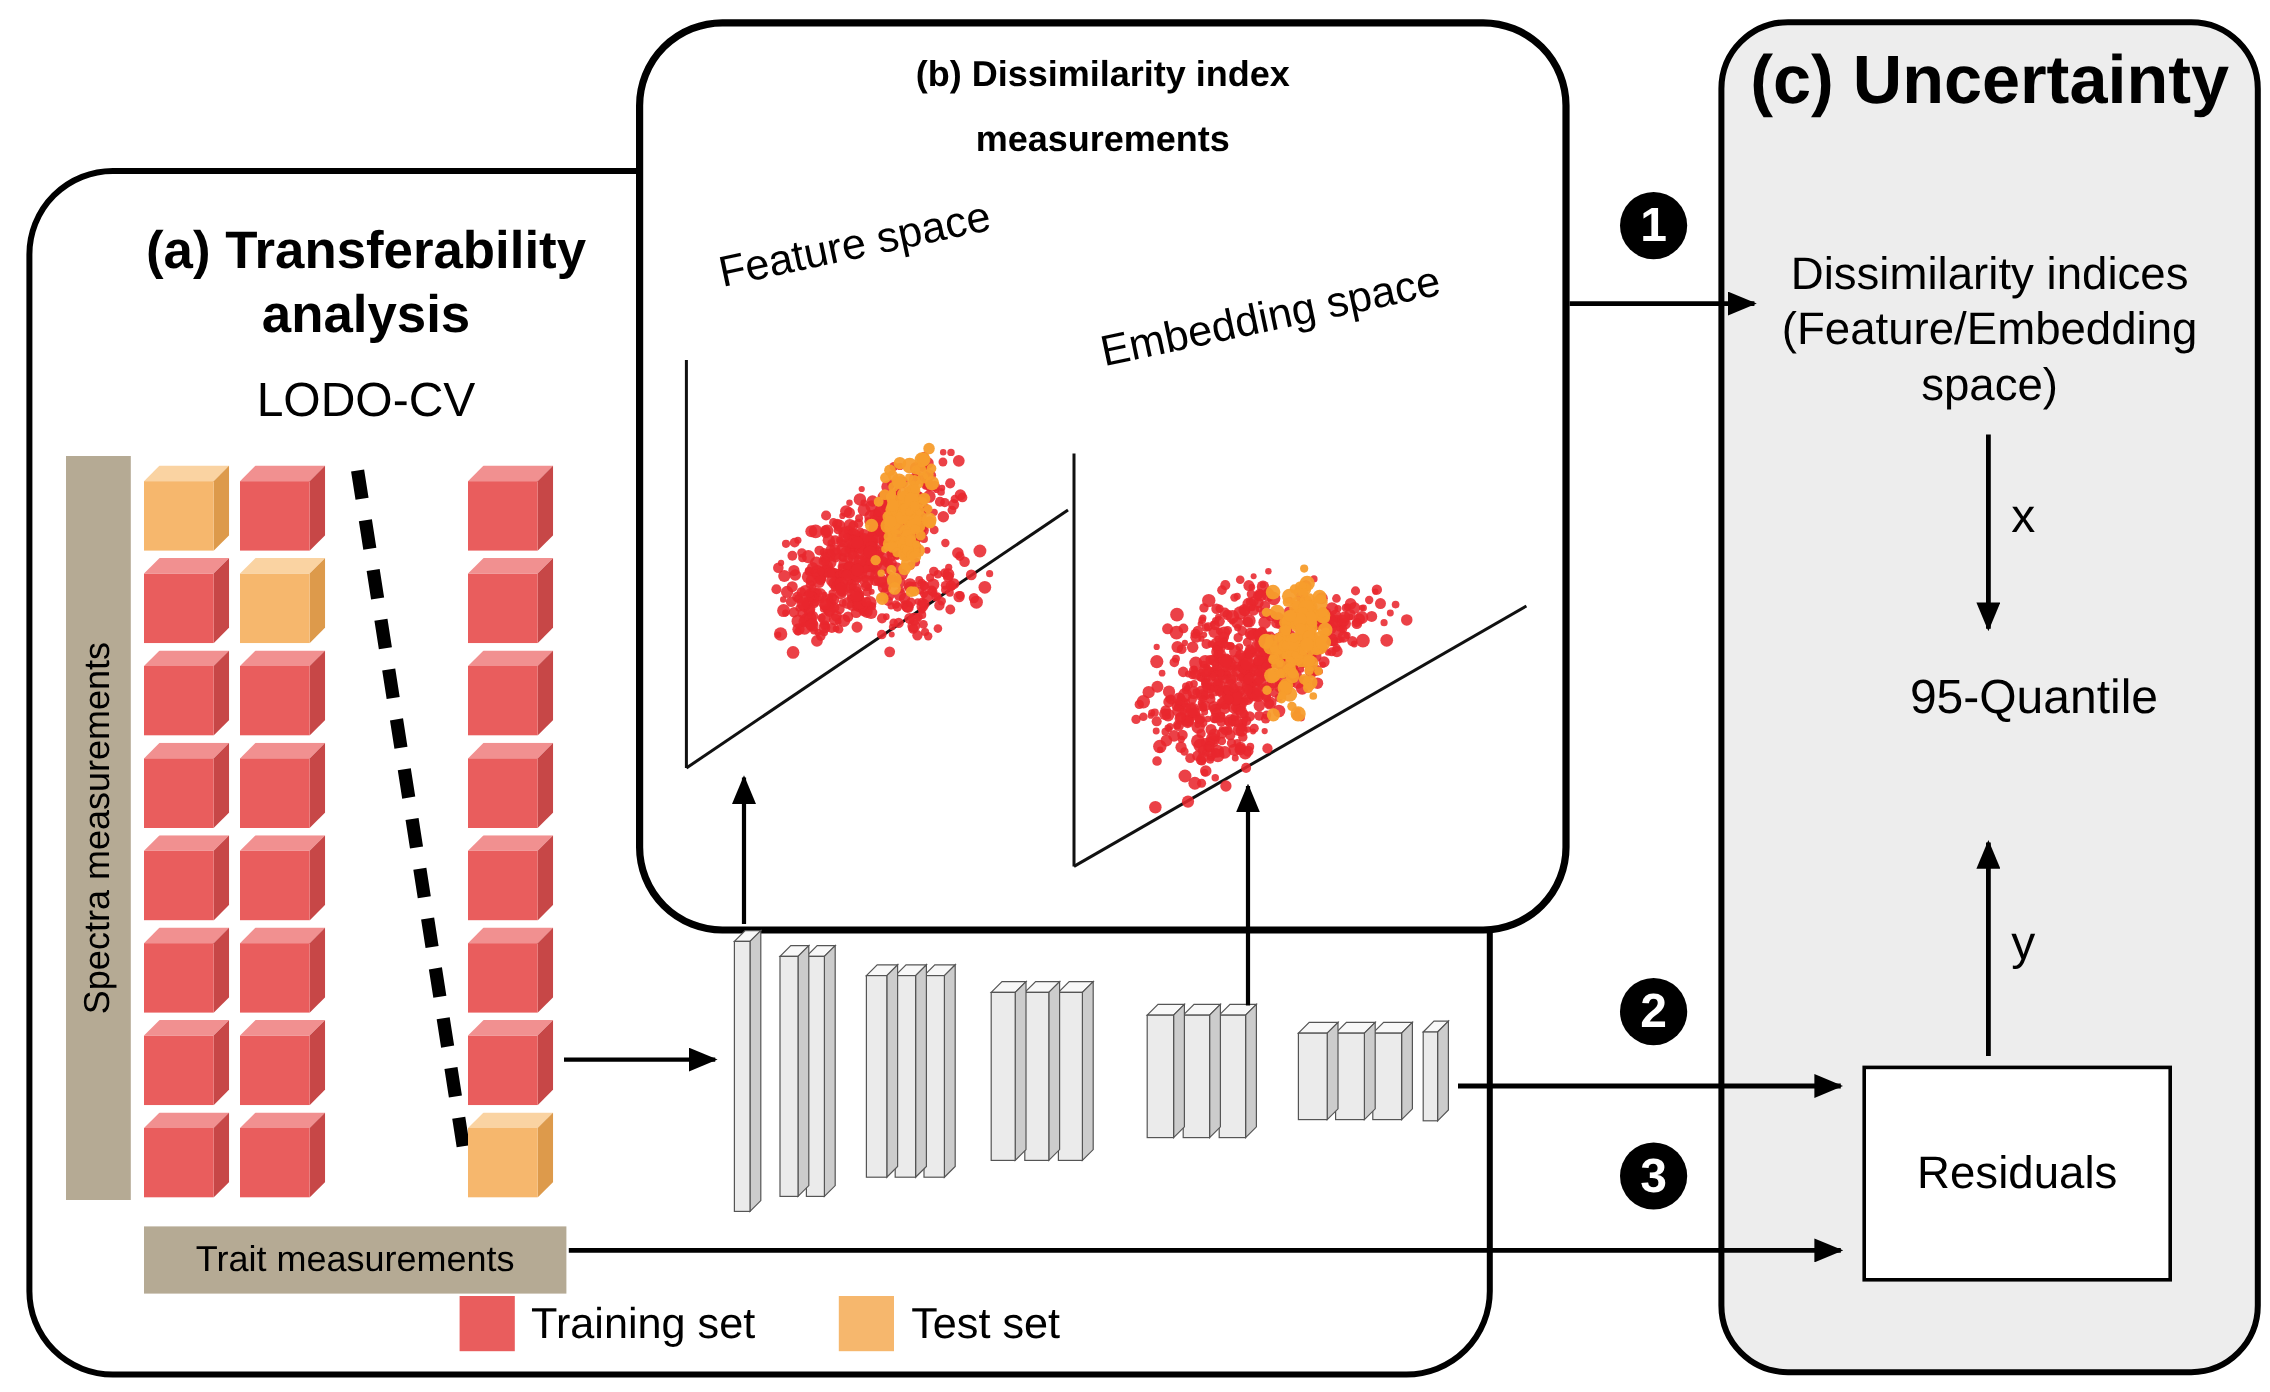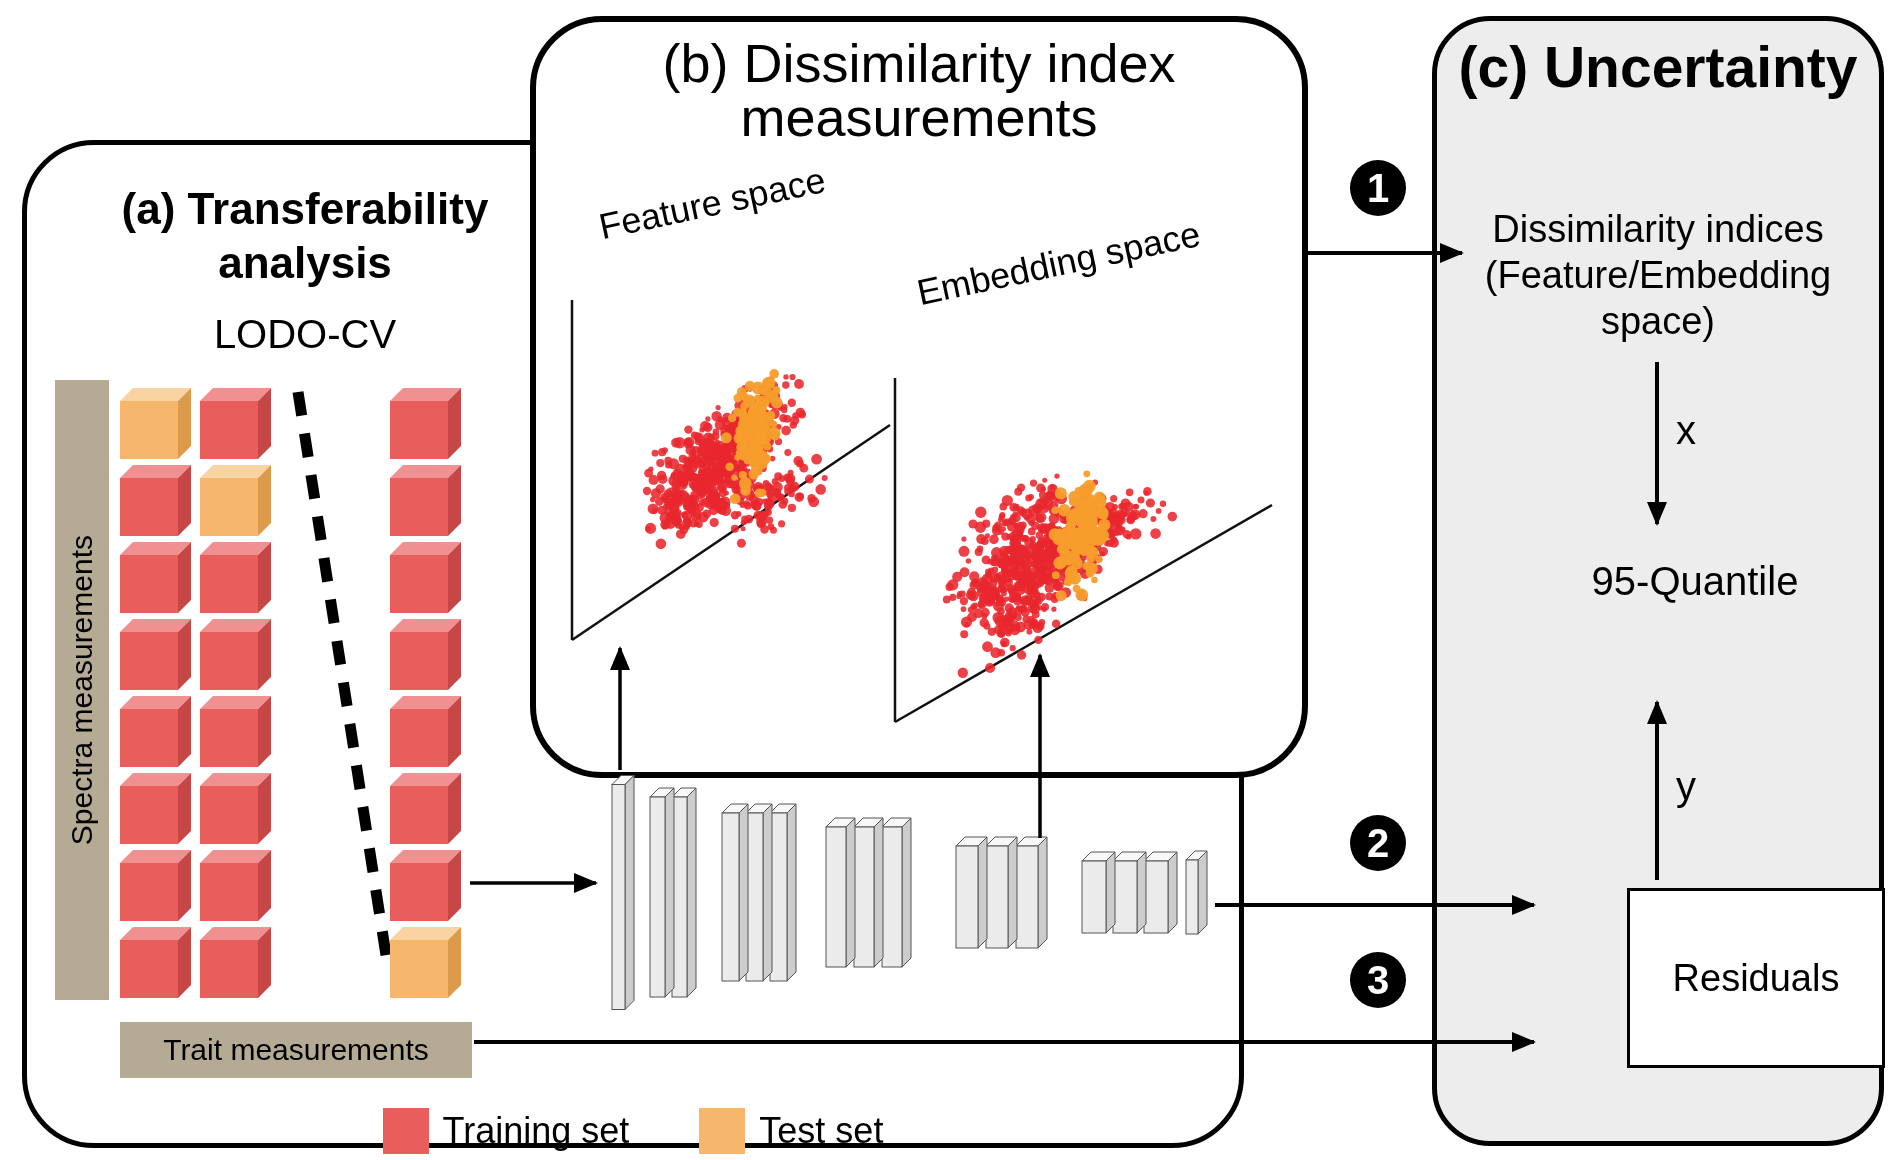--- a/index.html
+++ b/index.html
@@ -18,36 +18,36 @@
   .scatter-wrap svg{display:block;}
 
   
   .txt{position:absolute;z-index:5;}
   .pa-title{left:65px;top:182px;width:480px;text-align:center;font-size:44px;font-weight:bold;line-height:54px;}
   .lodo{left:65px;top:312px;width:480px;text-align:center;font-size:40px;}
   .spectra-bar{left:55px;top:380px;width:54px;height:620px;background:var(--c-tan,#b5aa94);display:flex;align-items:center;justify-content:center;}
   .spectra-bar span{writing-mode:vertical-rl;transform:rotate(180deg);font-size:30px;white-space:nowrap;}
   .cube-grid{left:120px;top:388px;width:345px;height:618px;}
   .trait-bar{left:120px;top:1022px;width:352px;height:56px;background:var(--c-tan,#b5aa94);display:flex;align-items:center;justify-content:center;font-size:30px;}
-  .legend{left:22px;top:1080px;width:1222px;display:flex;align-items:center;justify-content:center;gap:14px;font-size:36px;margin-top:28px;}
+  .legend{left:22px;top:1080px;width:1222px;display:flex;align-items:center;justify-content:center;gap:14px;font-size:36px;}
   .swatch{width:46px;height:46px;display:inline-block;}
   .swatch.train{background:var(--c-train,#e95d5d);}
   .swatch.test{background:var(--c-test,#f6b76d);margin-left:56px;}
 
-  .pb-title{left:530px;top:36px;width:778px;text-align:center;font-size:54px;font-weight:normal;line-height:54px;}
+  .pb-title{left:530px;top:36px;width:778px;text-align:center;font-size:30px;font-weight:bold;line-height:54px;}
   .space-label{font-size:36px;white-space:nowrap;transform:rotate(-12deg);transform-origin:left bottom;}
   .feature-label{left:604px;top:206px;}
   .embedding-label{left:922px;top:272px;}
 
   .pc-title{left:1432px;top:40px;width:452px;text-align:center;font-size:57px;font-weight:bold;line-height:54px;}
   .pc-dissim{left:1436px;top:206px;width:444px;text-align:center;font-size:38px;line-height:46px;}
   .pc-x{left:1676px;top:408px;font-size:40px;}
   .pc-quantile{left:1432px;top:556px;width:452px;text-align:center;font-size:40px;line-height:50px;padding-left:37px;}
   .pc-y{left:1676px;top:764px;font-size:40px;}
-  .residuals-box{left:1627px;top:888px;width:258px;height:180px;background:#fff;border:3px solid #000;display:flex;align-items:center;justify-content:center;font-size:38px;box-sizing:border-box;}
+  .residuals-box{left:1552px;top:888px;width:258px;height:180px;background:#fff;border:3px solid #000;display:flex;align-items:center;justify-content:center;font-size:38px;box-sizing:border-box;}
 
   .overlay{position:absolute;left:0;top:0;z-index:4;pointer-events:none;}
 
   .badge{position:absolute;width:56px;height:56px;border-radius:50%;background:#000;color:#fff;
          display:flex;align-items:center;justify-content:center;font-size:40px;font-weight:bold;z-index:6;}
   .badge-1{left:1350px;top:160px;}
   .badge-2{left:1350px;top:815px;}
   .badge-3{left:1350px;top:952px;}
 </style>
 </head>

